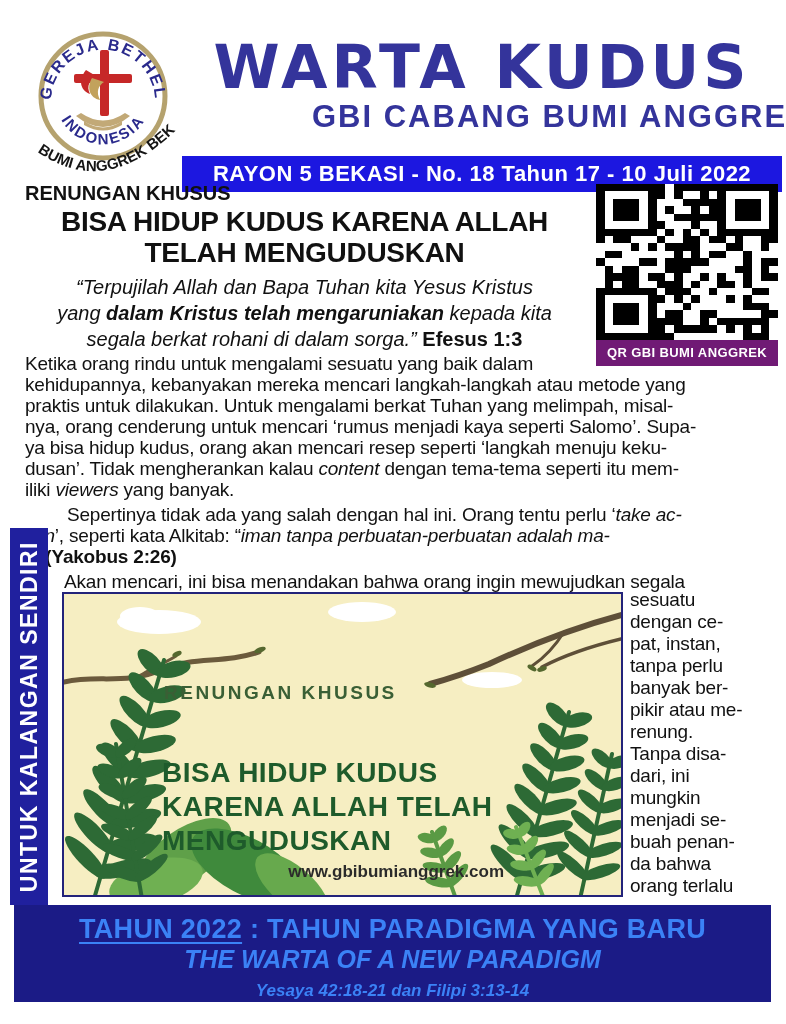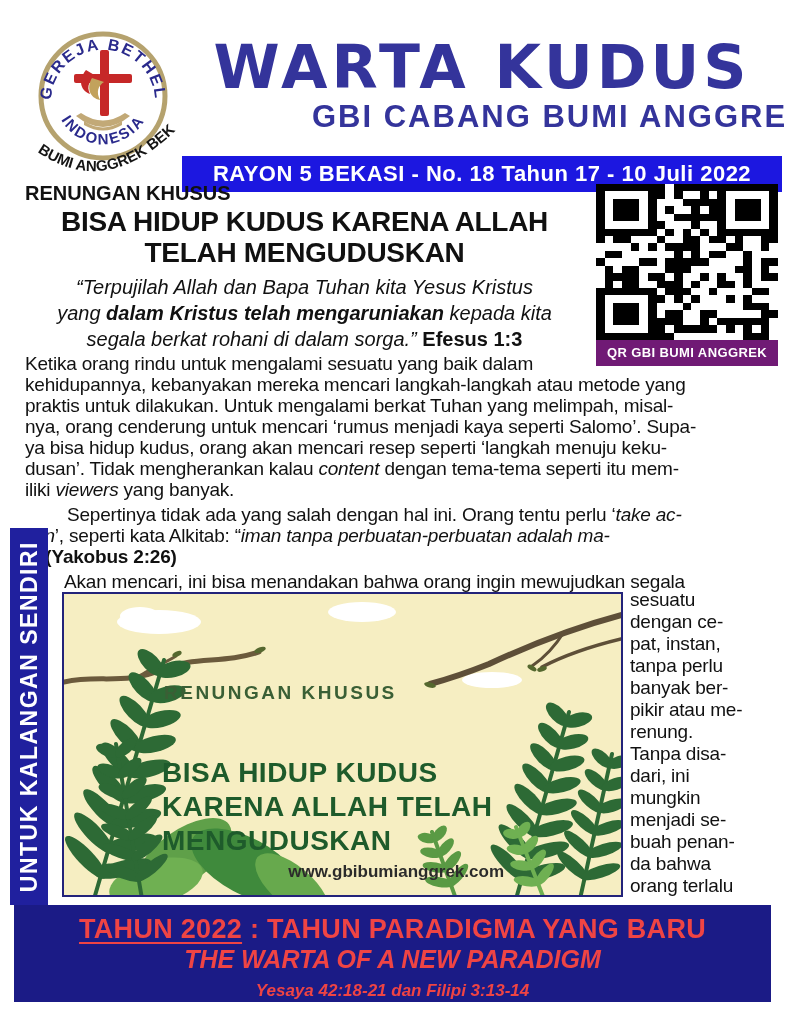--- a/index.html
+++ b/index.html
@@ -48,21 +48,21 @@
               letter-spacing:.5px;color:var(--green-dark);white-space:pre-line;margin-top:44px;}
   .card-website{position:absolute;left:200px;top:268px;width:240px;text-align:right;
                 font-weight:600;font-size:17px;color:#2b2b2b;}
 
   
   .rightcol{position:absolute;left:630px;top:589px;width:152px;font-size:19px;line-height:22px;
             letter-spacing:-.2px;white-space:pre-line;}
 
   
   .footer{position:absolute;left:14px;top:905px;width:757px;height:97px;background:var(--navy-footer);
-          color:#ef4444;text-align:center;box-sizing:border-box;padding-top:9px;}
+          color:#3b82f6;text-align:center;box-sizing:border-box;padding-top:9px;}
   .footer-line1{font-weight:bold;font-size:27px;line-height:31px;letter-spacing:.3px;}
   .footer-line1 span[data-u]{text-decoration:underline;text-underline-offset:4px;}
   .footer-line2{font-weight:bold;font-style:italic;font-size:25px;line-height:28px;}
   .footer-line3{font-weight:bold;font-style:italic;font-size:17px;margin-top:8px;}
 </style>
 </head>
 <body>
 
 <div id="page">
 

